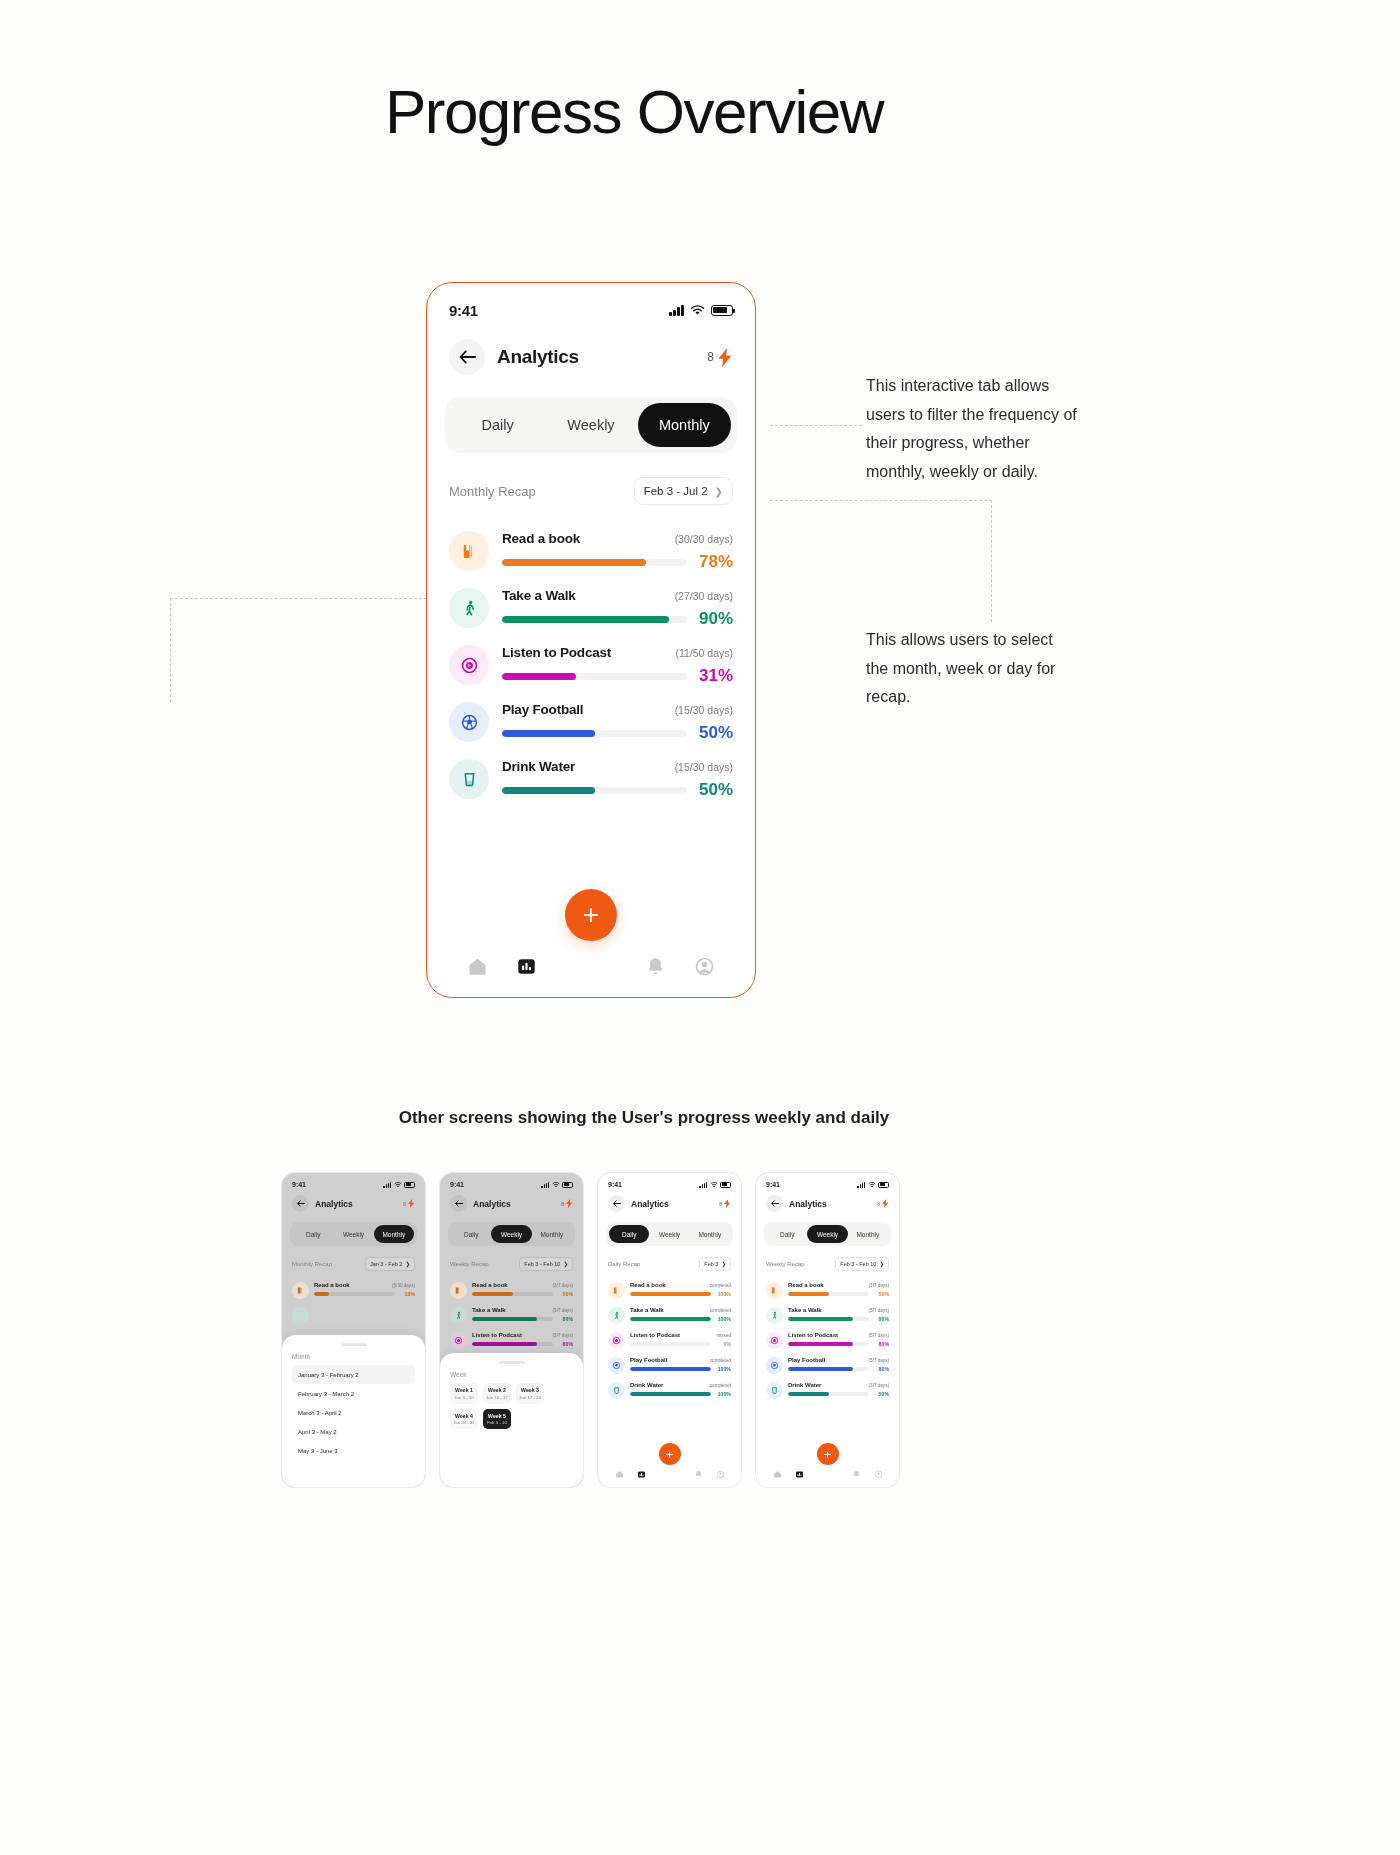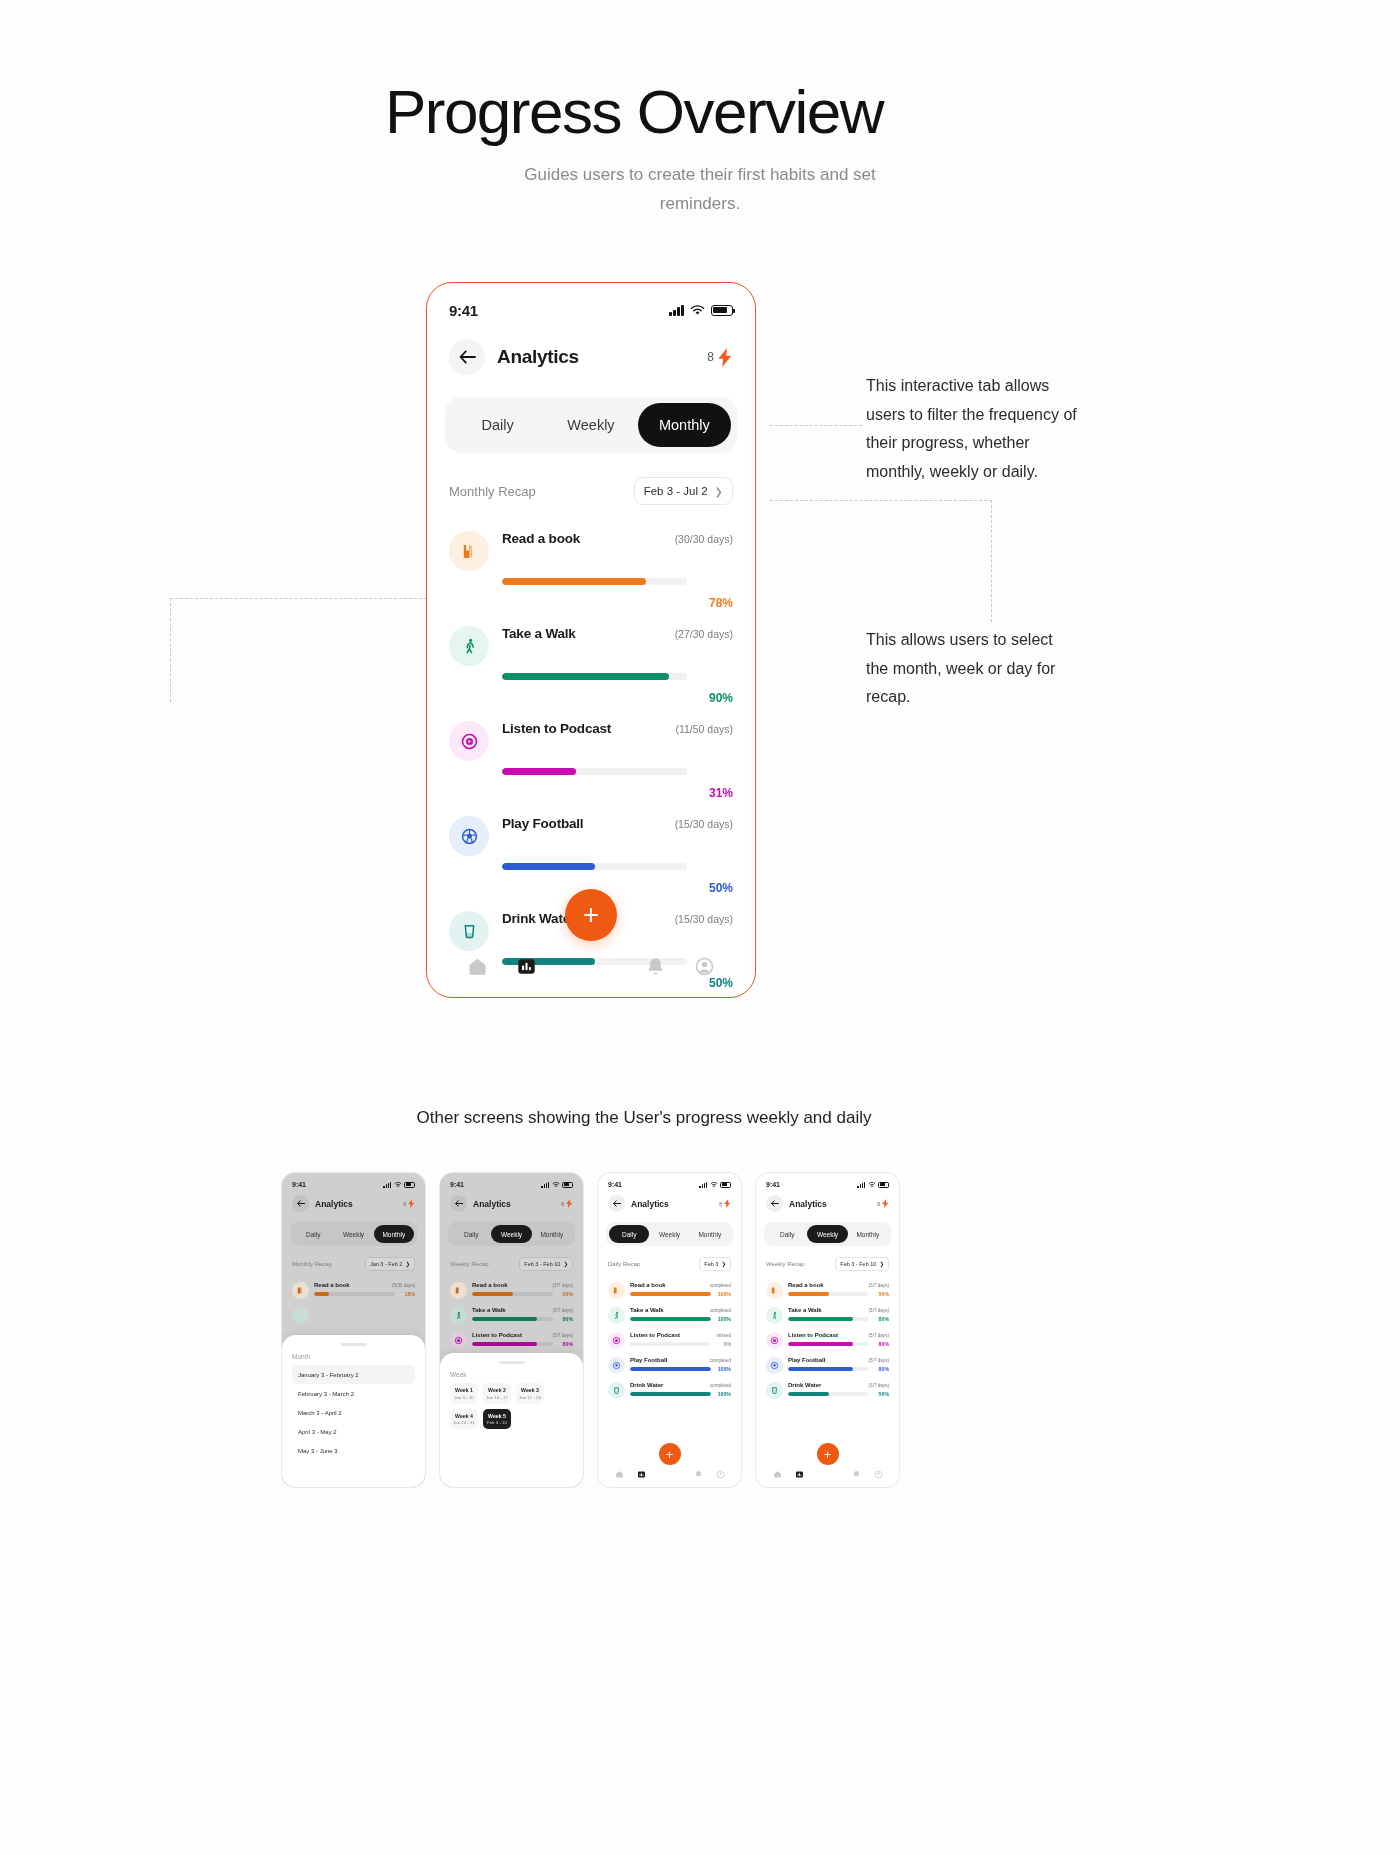--- a/index.html
+++ b/index.html
@@ -104,21 +104,21 @@
     width: 40px; height: 40px; border-radius: 50%; flex: 0 0 auto;
     display: flex; align-items: center; justify-content: center;
   }
   .h-body { flex: 1; min-width: 0; }
   .h-top { display: flex; align-items: baseline; justify-content: space-between; }
   .h-name { font-size: 13.5px; font-weight: 700; letter-spacing: -0.2px; }
   .h-days { font-size: 10.5px; color: #7d7d7d; }
   .h-bot { display: flex; align-items: center; gap: 10px; margin-top: 6px; }
   .track { flex: 1; height: 7px; background: #f0f2f1; border-radius: 5px; overflow: hidden; }
   .fill { height: 100%; border-radius: 5px; }
-  .h-pct { font-size: 12px; font-weight: 700; width: 36px; text-align: right; margin-top: 44px; }
+  .h-pct { font-size: 17px; font-weight: 700; width: 36px; text-align: right; }
 
   
   .fab {
     position: absolute; left: 50%; transform: translateX(-50%);
     bottom: 56px; width: 52px; height: 52px; border-radius: 50%;
     background: #ef5a13; display: flex; align-items: center; justify-content: center;
     color: #fff; font-size: 28px; font-weight: 300; line-height: 1;
     box-shadow: 0 4px 14px rgba(239,90,19,.28);
   }
   .botnav {
@@ -139,21 +139,21 @@
   .dash { position: absolute; border-style: dashed; border-color: #c9c9c9; }
   .d1 { left: 770px; top: 425px; width: 92px; height: 0; border-width: 1.3px 0 0 0; }
   .d2a { left: 770px; top: 500px; width: 222px; height: 0; border-width: 1.3px 0 0 0; }
   .d2b { left: 991px; top: 500px; width: 0; height: 122px; border-width: 0 0 0 1.3px; }
   .d3a { left: 170px; top: 598px; width: 0; height: 104px; border-width: 0 0 0 1.3px; }
   .d3b { left: 170px; top: 598px; width: 257px; height: 0; border-width: 1.3px 0 0 0; }
 
   
   .caption {
     position: absolute; top: 1108px; left: 0; width: 1288px; text-align: center;
-    font-size: 17px; color: #1f1f1f;
+    font-size: 17px; color: #1f1f1f; font-weight: bold;
   }
   .thumbs { position: absolute; top: 1173px; left: 282px; display: flex; gap: 15px; }
   .thumb {
     width: 143px; height: 314px; border-radius: 13px; overflow: hidden;
     position: relative; background: #fff;
     box-shadow: 0 0 0 1px #eceae8;
   }
   .thumb.shade { background: #cfcfcf; }
   .t-status {
     display: flex; align-items: center; justify-content: space-between;
@@ -253,21 +253,20 @@
   .t-nav { color: #c9c9c9; display: flex; }
   .t-nav.on { color: #1b1b1b; }
   .t-navsp { width: 22px; }
 </style>
 </head>
 <body>
 
 <div class="page">
 
   <h1 class="page-title">Progress Overview</h1>
-  <p class="page-sub">Guides users to create their first habits and set reminders.</p>
 
   <div class="dash d1"></div>
   <div class="dash d2a"></div>
   <div class="dash d2b"></div>
   <div class="dash d3a"></div>
   <div class="dash d3b"></div>
 
   <p class="anno anno-mr">This allows users to select the month, week or day for recap.</p>
   <p class="anno anno-tr">This interactive tab allows users to filter the frequency of their progress, whether monthly, weekly or daily.</p>
 

